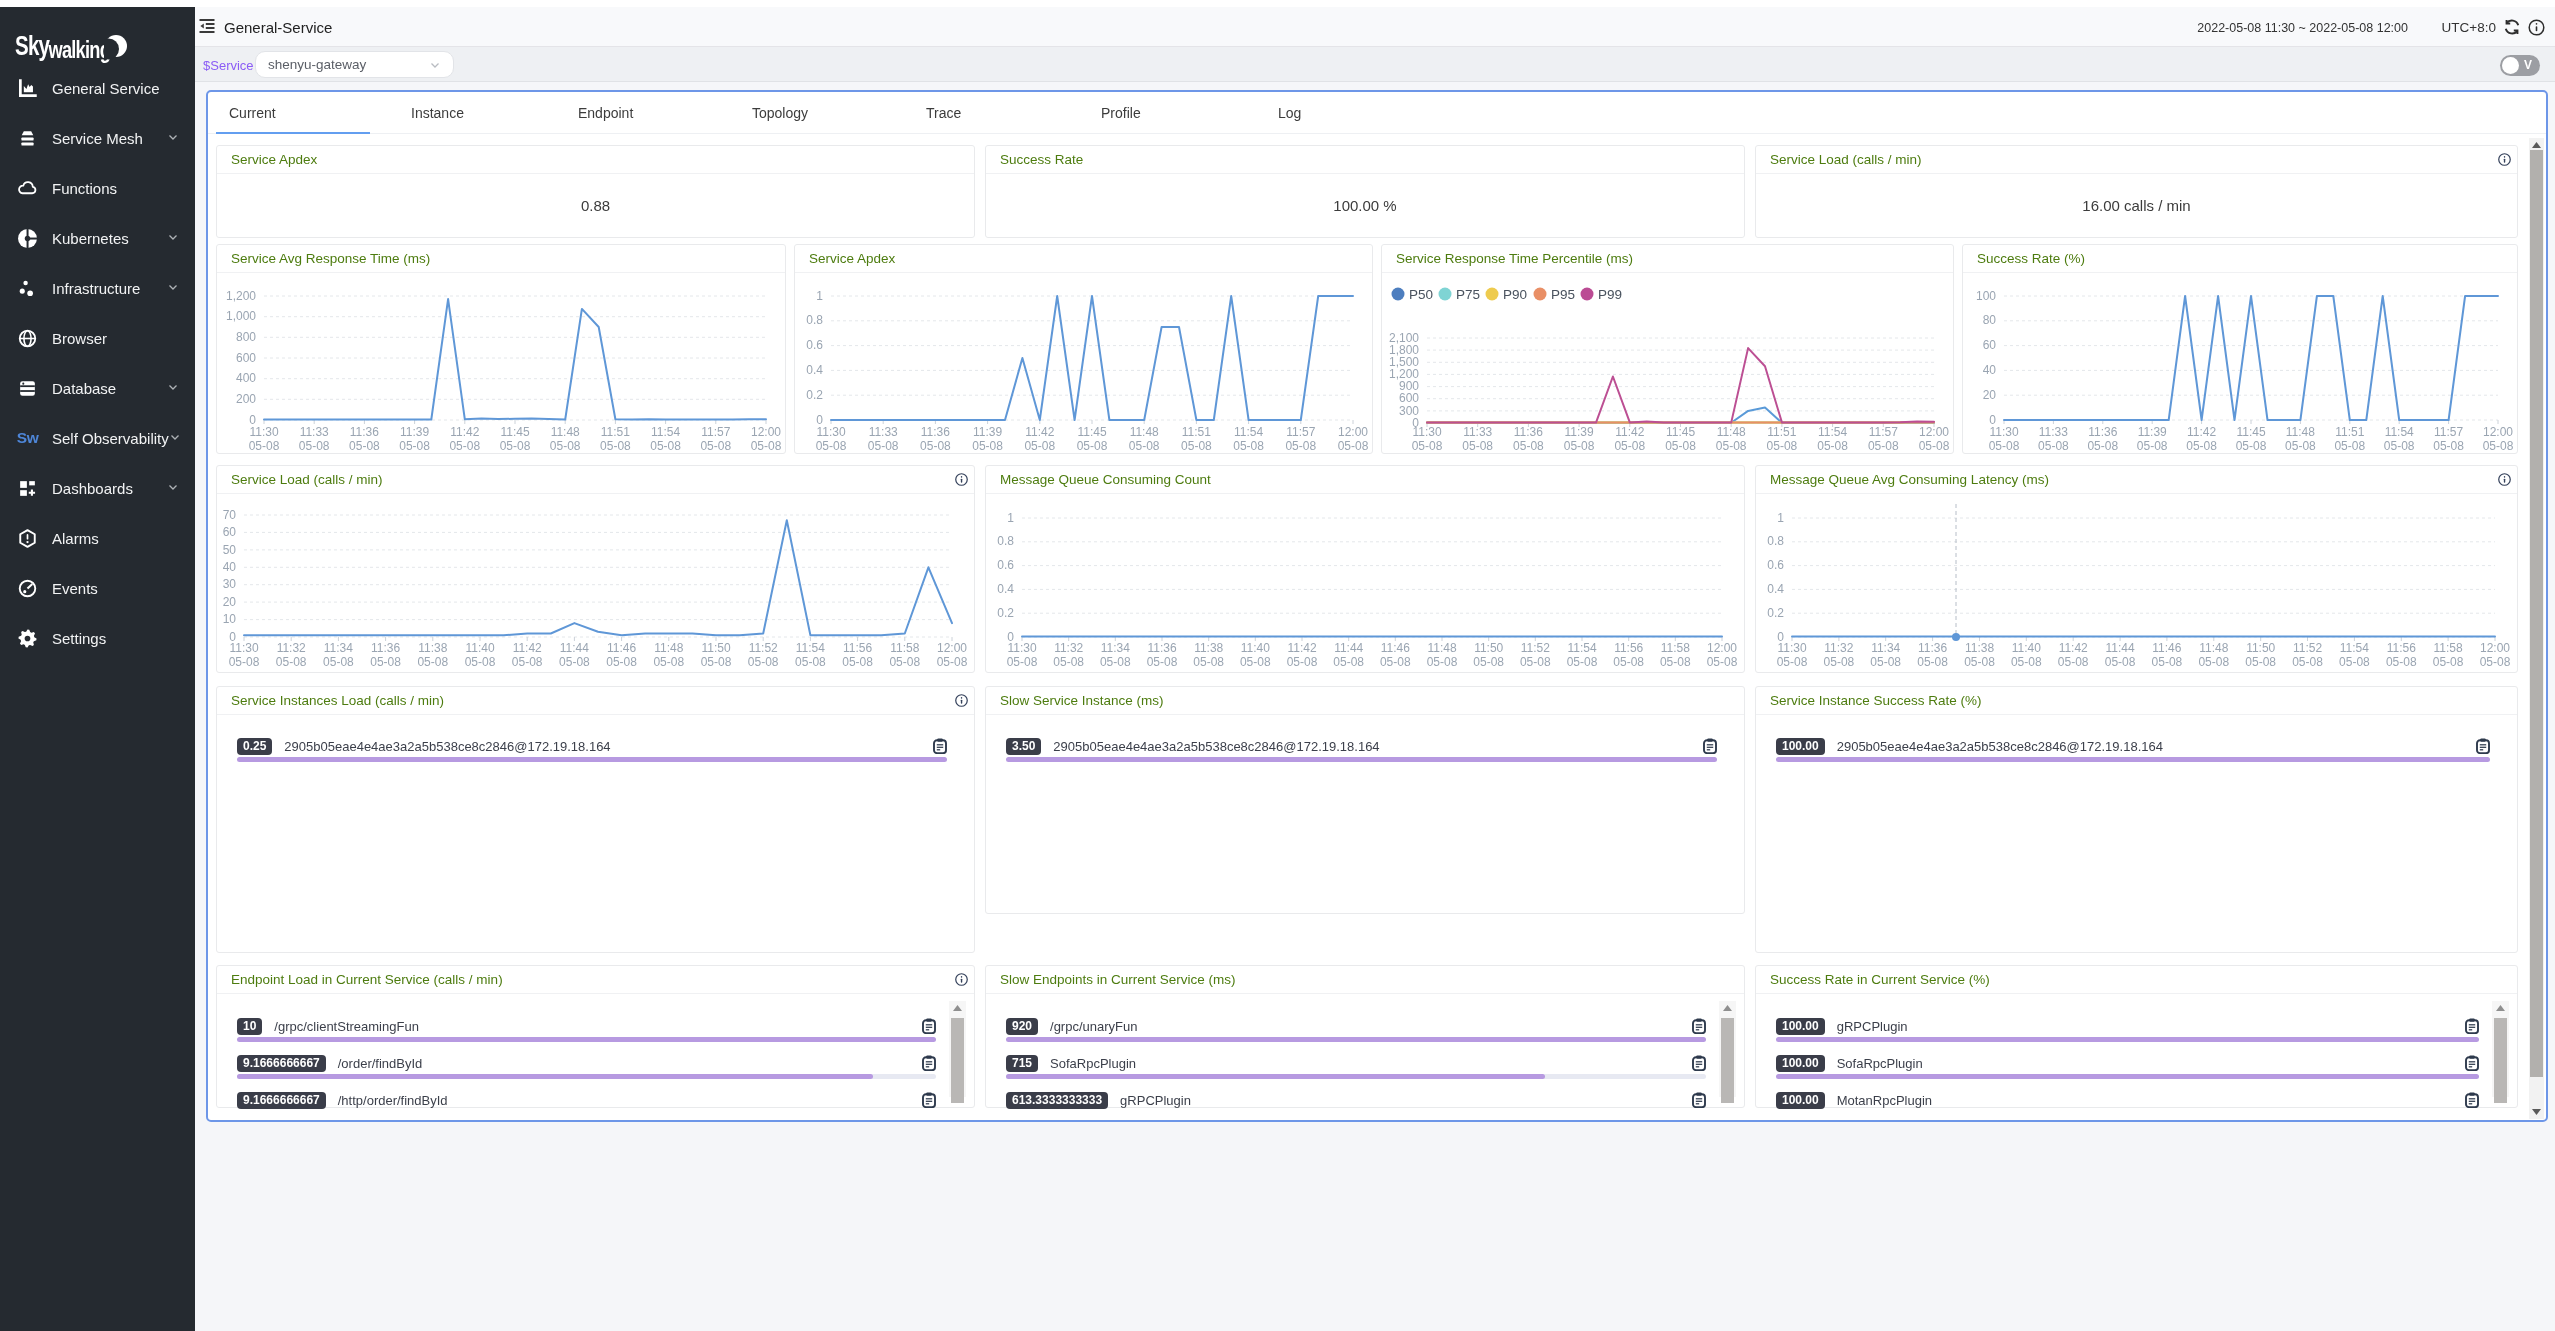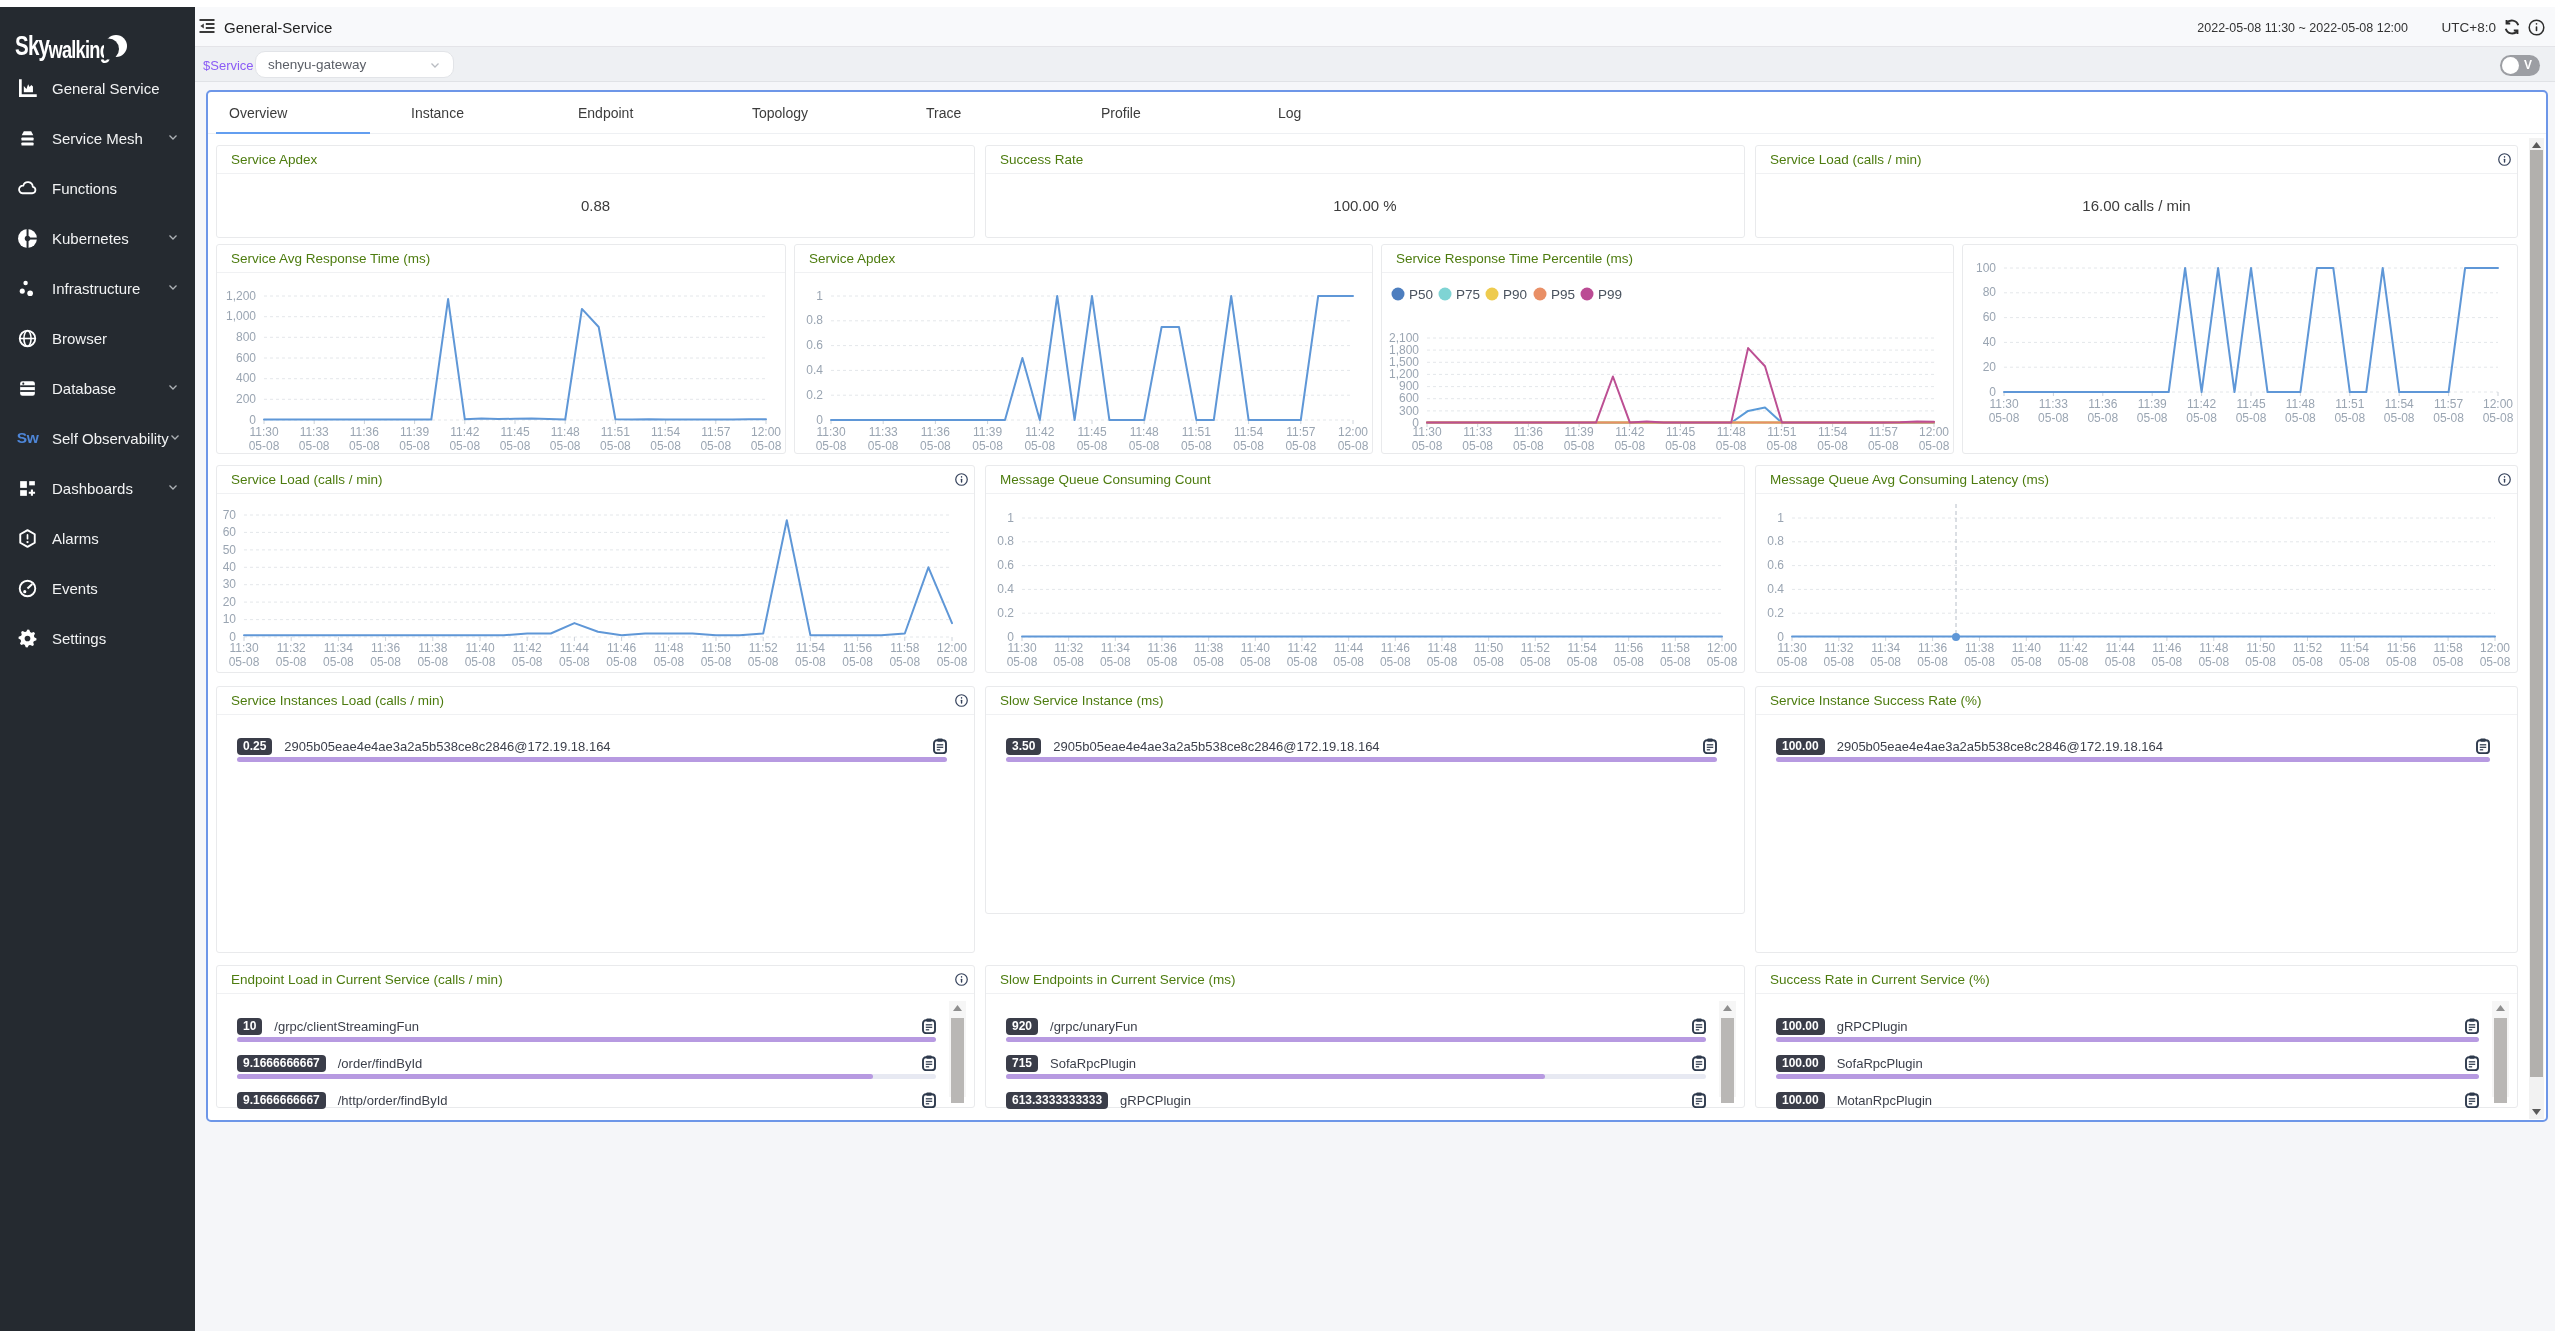--- a/index.html
+++ b/index.html
@@ -238,21 +238,21 @@
         <path d="M2.5 4.5 L6 8 L9.5 4.5" fill="none" stroke="#b9bcc2" stroke-width="1.3"></path>
       </svg>
   </div>
   <div id="toggle">
       <div class="knob"></div>
       <span class="v">V</span>
     </div>
 </div>
 <div id="content">
   <div id="panel">
-    <span class="tab" style="left:21px">Overview</span>
+    <span class="tab" style="left:21px">Current</span>
       <span class="tab" style="left:203px">Instance</span>
       <span class="tab" style="left:370px">Endpoint</span>
       <span class="tab" style="left:544px">Topology</span>
       <span class="tab" style="left:718px">Trace</span>
       <span class="tab" style="left:893px">Profile</span>
       <span class="tab" style="left:1070px">Log</span>
     <div id="tabline"></div>
     <div id="tabactive"></div>
     <div class="card" style="left:8px;top:53px;width:759px;height:93px">
         <div class="ct">
@@ -452,20 +452,23 @@
           <text x="74.0" y="26" font-size="13.5" fill="#49525e">P75</text>
           <circle cx="110.0" cy="21" r="6.5" fill="#eecb4e"></circle>
           <text x="121.0" y="26" font-size="13.5" fill="#49525e">P90</text>
           <circle cx="158.0" cy="21" r="6.5" fill="#e98f66"></circle>
           <text x="169.0" y="26" font-size="13.5" fill="#49525e">P95</text>
           <circle cx="205.0" cy="21" r="6.5" fill="#bb4b94"></circle>
           <text x="216.0" y="26" font-size="13.5" fill="#49525e">P99</text>
         </svg>
       </div>
       <div class="card" style="left:1754px;top:152px;width:556px;height:210px">
+        <div class="ct">
+          <span>Success Rate (%)</span>
+        </div>
         <svg width="556" height="182" viewBox="0 0 556 182" style="display:block">
           <line x1="41.0" y1="23.0" x2="535.0" y2="23.0" stroke="#e4e7ea" stroke-width="1" stroke-dasharray="3 3"></line>
           <text x="33.0" y="23.5" font-size="12" fill="#9aa5b2" text-anchor="end" dominant-baseline="middle">100</text>
           <line x1="41.0" y1="47.8" x2="535.0" y2="47.8" stroke="#e4e7ea" stroke-width="1" stroke-dasharray="3 3"></line>
           <text x="33.0" y="48.3" font-size="12" fill="#9aa5b2" text-anchor="end" dominant-baseline="middle">80</text>
           <line x1="41.0" y1="72.6" x2="535.0" y2="72.6" stroke="#e4e7ea" stroke-width="1" stroke-dasharray="3 3"></line>
           <text x="33.0" y="73.1" font-size="12" fill="#9aa5b2" text-anchor="end" dominant-baseline="middle">60</text>
           <line x1="41.0" y1="97.4" x2="535.0" y2="97.4" stroke="#e4e7ea" stroke-width="1" stroke-dasharray="3 3"></line>
           <text x="33.0" y="97.9" font-size="12" fill="#9aa5b2" text-anchor="end" dominant-baseline="middle">40</text>
           <line x1="41.0" y1="122.2" x2="535.0" y2="122.2" stroke="#e4e7ea" stroke-width="1" stroke-dasharray="3 3"></line>

